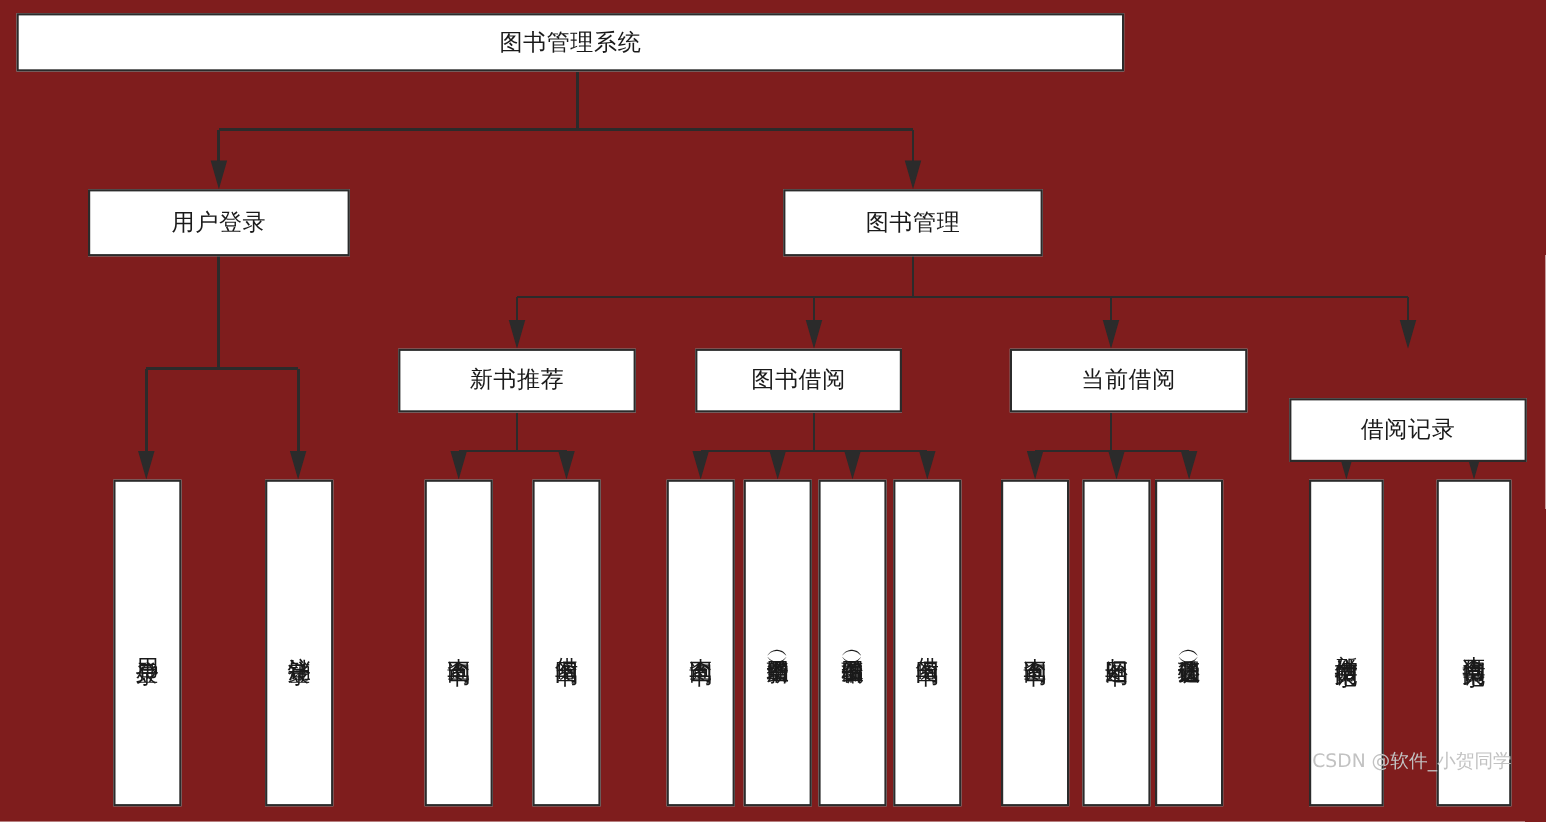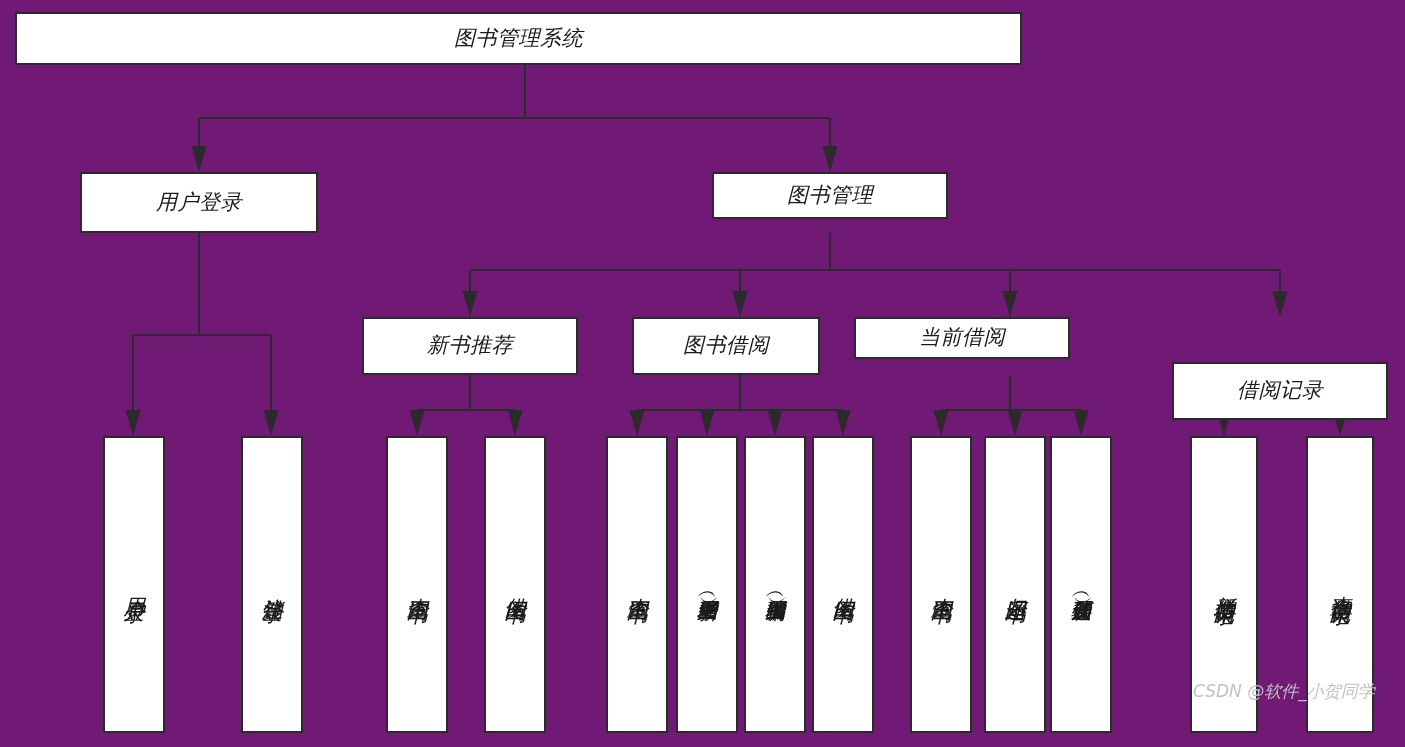--- a/index.html
+++ b/index.html
@@ -5,24 +5,23 @@
 <style>
   html, body {
     margin: 0;
     padding: 0;
     background: #ffffff;
   }
   #canvas {
     position: relative;
     width: 1405px;
     height: 747px;
-    background: #701a75;
+    background: #7f1d1d;
     font-family: "DejaVu Sans", "Liberation Sans", sans-serif;
     overflow: hidden;
-    font-style: italic;
   }
   #wires {
     position: absolute;
     left: 0;
     top: 0;
     width: 1405px;
     height: 747px;
     pointer-events: none;
   }
   .node {
@@ -133,30 +132,30 @@
       <polygon points="1332.5,410 1347.5,410 1340,436" fill="#2b2b2b"></polygon>
     </svg>
 
   <div id="nodes-layer">
       <div class="node horiz" style="left: 15px; top: 12px; width: 1007px; height: 53px;">
         <span class="label">图书管理系统</span>
       </div>
       <div class="node horiz" style="left: 80px; top: 172px; width: 238px; height: 61px;">
         <span class="label">用户登录</span>
       </div>
-      <div class="node horiz" style="left: 712px; top: 172px; width: 236px; height: 47px;">
+      <div class="node horiz" style="left: 712px; top: 172px; width: 236px; height: 61px;">
         <span class="label">图书管理</span>
       </div>
       <div class="node horiz" style="left: 362px; top: 317px; width: 216px; height: 58px;">
         <span class="label">新书推荐</span>
       </div>
       <div class="node horiz" style="left: 632px; top: 317px; width: 188px; height: 58px;">
         <span class="label">图书借阅</span>
       </div>
-      <div class="node horiz" style="left: 854px; top: 317px; width: 216px; height: 42px;">
+      <div class="node horiz" style="left: 918px; top: 317px; width: 216px; height: 58px;">
         <span class="label">当前借阅</span>
       </div>
       <div class="node horiz" style="left: 1172px; top: 317px; width: 216px; height: 58px; margin-top: 45px;">
         <span class="label">借阅记录</span>
       </div>
       <div class="node vert" style="left: 103px; top: 436px; width: 62px; height: 297px;">
         <span class="label">用户登录</span>
       </div>
       <div class="node vert" style="left: 241px; top: 436px; width: 62px; height: 297px;">
         <span class="label">注销登录</span>

